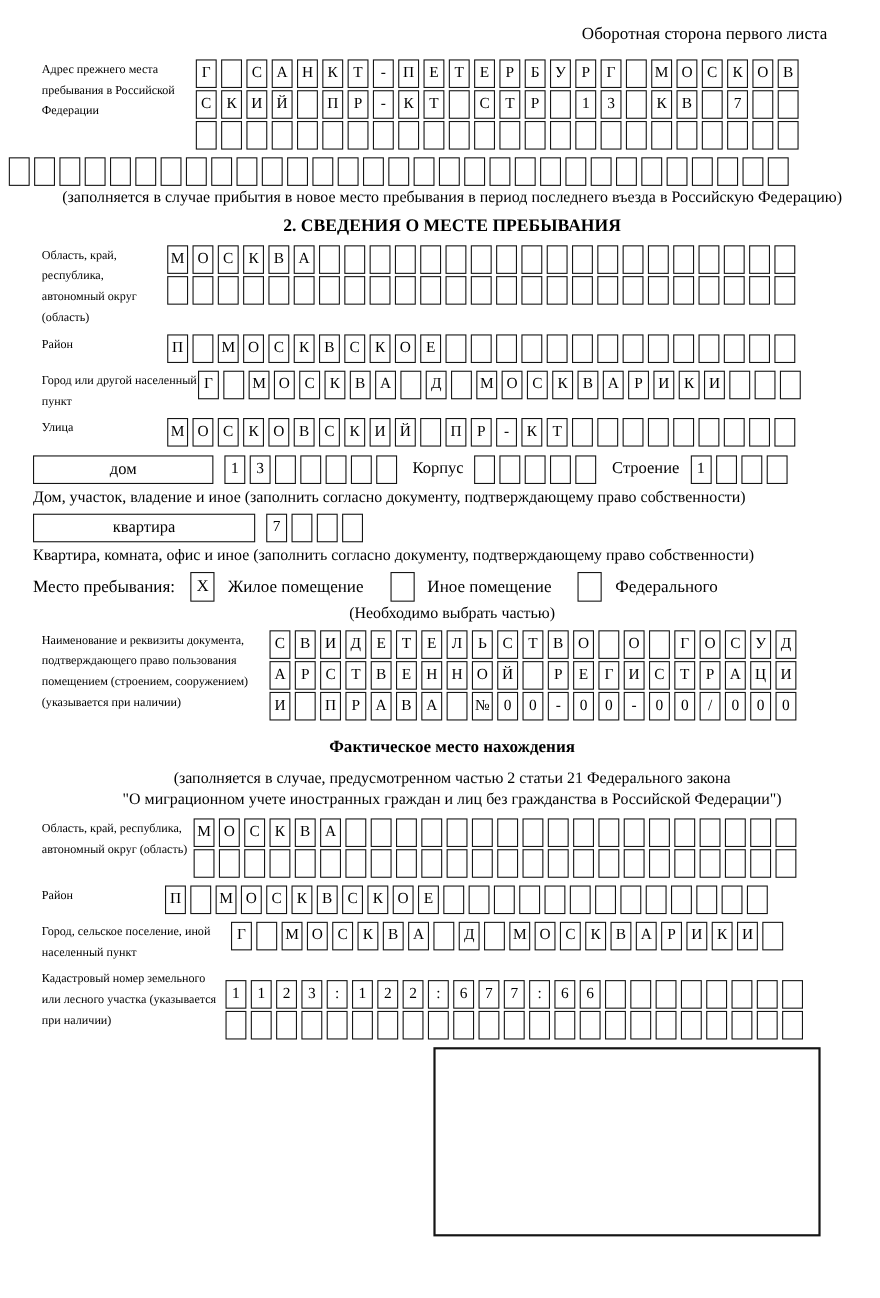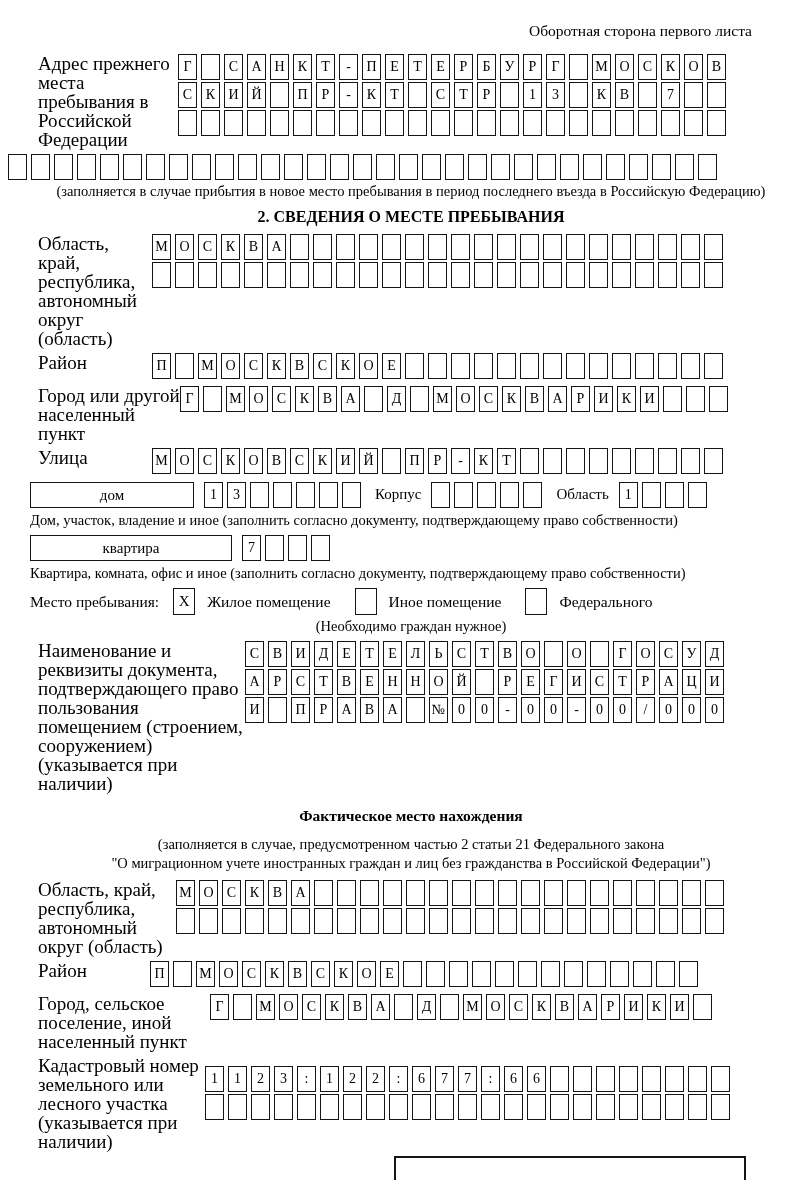--- a/index.html
+++ b/index.html
@@ -14,21 +14,21 @@
   
   .cell{
     display:inline-block;flex:none;width:17px;height:24px;
     border:1.5px solid #151515;margin-right:4px;background:#fff;
     text-align:center;font-size:14px;line-height:24px;
     font-family:"Liberation Serif","DejaVu Serif",serif;
   }
   .cellrow{display:flex;margin-bottom:2px;}
   .grid{display:block;}
   .fieldrow{display:flex;align-items:flex-start;margin-bottom:5px;}
-  .flabel{flex:none;font-size:19px;line-height:19px;box-sizing:border-box;padding-left:8px;}
+  .flabel{flex:none;font-size:11px;line-height:19px;box-sizing:border-box;padding-left:8px;}
 
   .w148{width:148px;} .w122{width:122px;} .w150c{width:150px;} .w215{width:215px;}
   .w146{width:146px;} .w120{width:120px;} .w180{width:180px;} .w175{width:175px;}
 
   .caption{font-size:14.5px;line-height:18px;margin:1px 0 6px;}
   .caption.center{text-align:center;}
   .caption.left{padding-left:0;}
   .sec-title{text-align:center;font-weight:bold;font-size:16px;margin:8px 0 8px;}
   .sub-title{text-align:center;font-weight:bold;font-size:15.5px;margin:14px 0 10px;}
 
@@ -349,21 +349,21 @@
         <span class="cell"></span>
       </div>
     <div class="inline-label">Корпус</div>
     <div class="cells-inline">
         <span class="cell"></span>
         <span class="cell"></span>
         <span class="cell"></span>
         <span class="cell"></span>
         <span class="cell"></span>
       </div>
-    <div class="inline-label">Область</div>
+    <div class="inline-label">Строение</div>
     <div class="cells-inline">
         <span class="cell">1</span>
         <span class="cell"></span>
         <span class="cell"></span>
         <span class="cell"></span>
       </div>
   </div>
   <div class="caption left">Дом, участок, владение и иное (заполнить согласно документу, подтверждающему право собственности)</div>
 
   <div class="inlinerow">
@@ -379,21 +379,21 @@
 
   <div class="checkrow">
     <span class="stay-label">Место пребывания:</span>
     <span class="chk">X</span>
     <span class="opt-label">Жилое помещение</span>
     <span class="chk"></span>
     <span class="opt-label">Иное помещение</span>
     <span class="chk"></span>
     <span class="opt-label">Федерального</span>
   </div>
-  <div class="caption center">(Необходимо граждан нужное)</div>
+  <div class="caption center">(Необходимо выбрать частью)</div>
 
   <div class="fieldrow">
     <div class="flabel w215">Наименование и реквизиты документа, подтверждающего право пользования помещением (строением, сооружением) (указывается при наличии)</div>
     <div class="grid">
       <div class="cellrow">
           <span class="cell">С</span>
           <span class="cell">В</span>
           <span class="cell">И</span>
           <span class="cell">Д</span>
           <span class="cell">Е</span>

